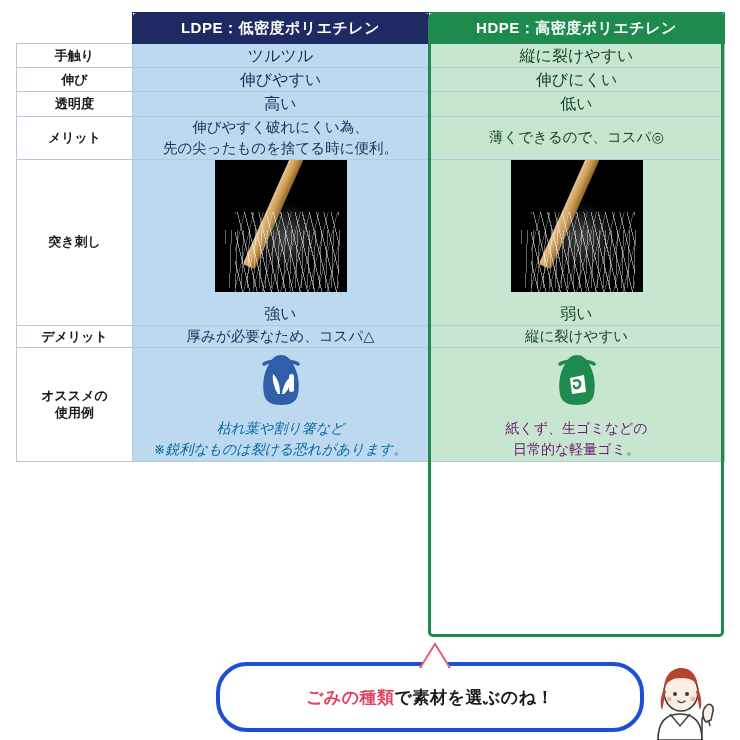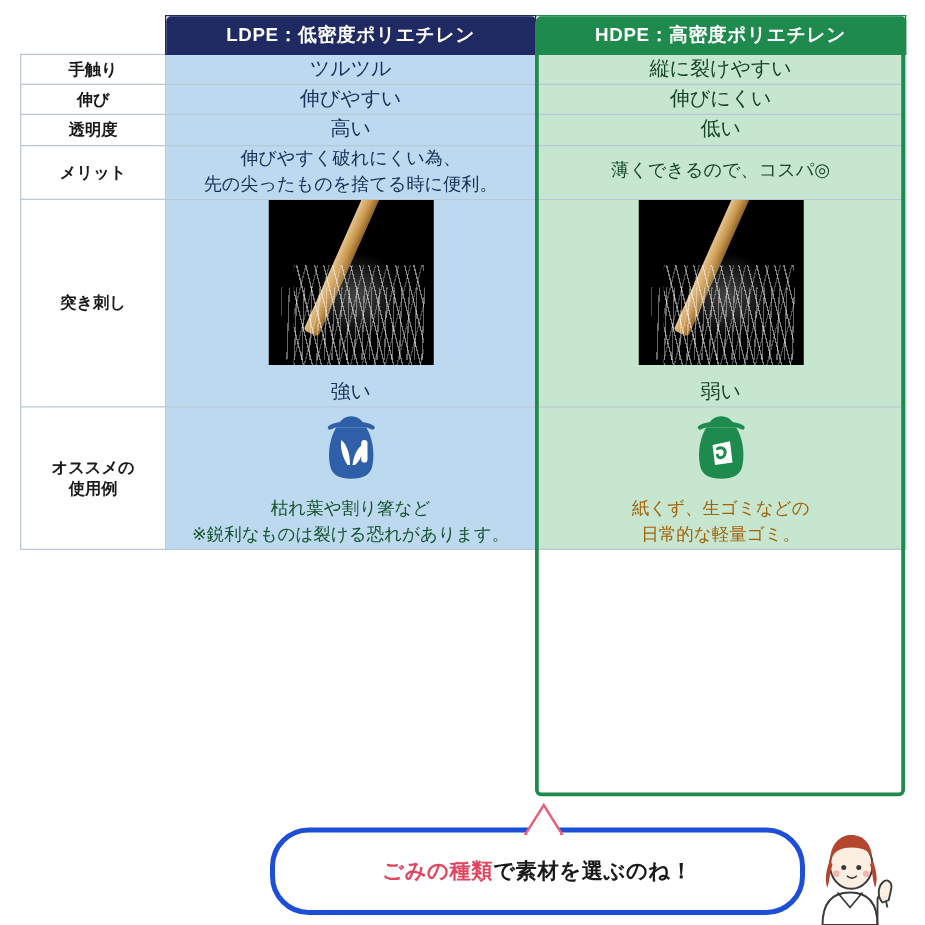--- a/index.html
+++ b/index.html
@@ -197,22 +197,22 @@
   .photo-cell.l .photo-cap { color: #16305a; }
   .photo-cell.h .photo-cap { color: #14452a; }
 
   
   .use-cell { padding: 12px 8px 12px; }
   .use-icon { margin: 0 auto 8px; display: block; }
   .use-text {
     font-size: 14px;
     line-height: 1.55;
   }
-  .use-cell.l .use-text { color: #14532d; }
-  .use-cell.h .use-text { color: #a16207; }
+  .use-cell.l .use-text { color: #0369a1; font-style: italic; }
+  .use-cell.h .use-text { color: #701a75; }
 
   
   .hdpe-frame {
     position: absolute;
     left: 428px;
     top: 14px;
     width: 296px;
     height: 623px;
     border: 3px solid #1f8a4d;
     border-radius: 5px;
@@ -327,20 +327,25 @@
           <div class="photo">
             <div class="stick"></div>
             <div class="film"></div>
             <div class="film2"></div>
             <div class="glow"></div>
           </div>
           <div class="photo-cap">弱い</div>
         </td>
       </tr>
 
+      <tr>
+        <td class="rl">デメリット</td>
+        <td class="v-l small">厚みが必要なため、コスパ△</td>
+        <td class="v-h small">縦に裂けやすい</td>
+      </tr>
 
       <tr>
         <td class="rl">
           <div>オススメの</div>
           <div>使用例</div>
         </td>
         <td class="v-l use-cell l">
           <svg class="use-icon" width="62" height="62" viewBox="0 0 62 62">
             <path d="M19 16 C14 24,12 36,14 46 C15 54,22 57,31 57 C40 57,47 54,48 46 C50 36,48 24,43 16 Z" fill="#2f5fa8"></path>
             <path d="M19 16 C22 10,26 7,31 7 C36 7,40 10,43 16 Z" fill="#2f5fa8"></path>

